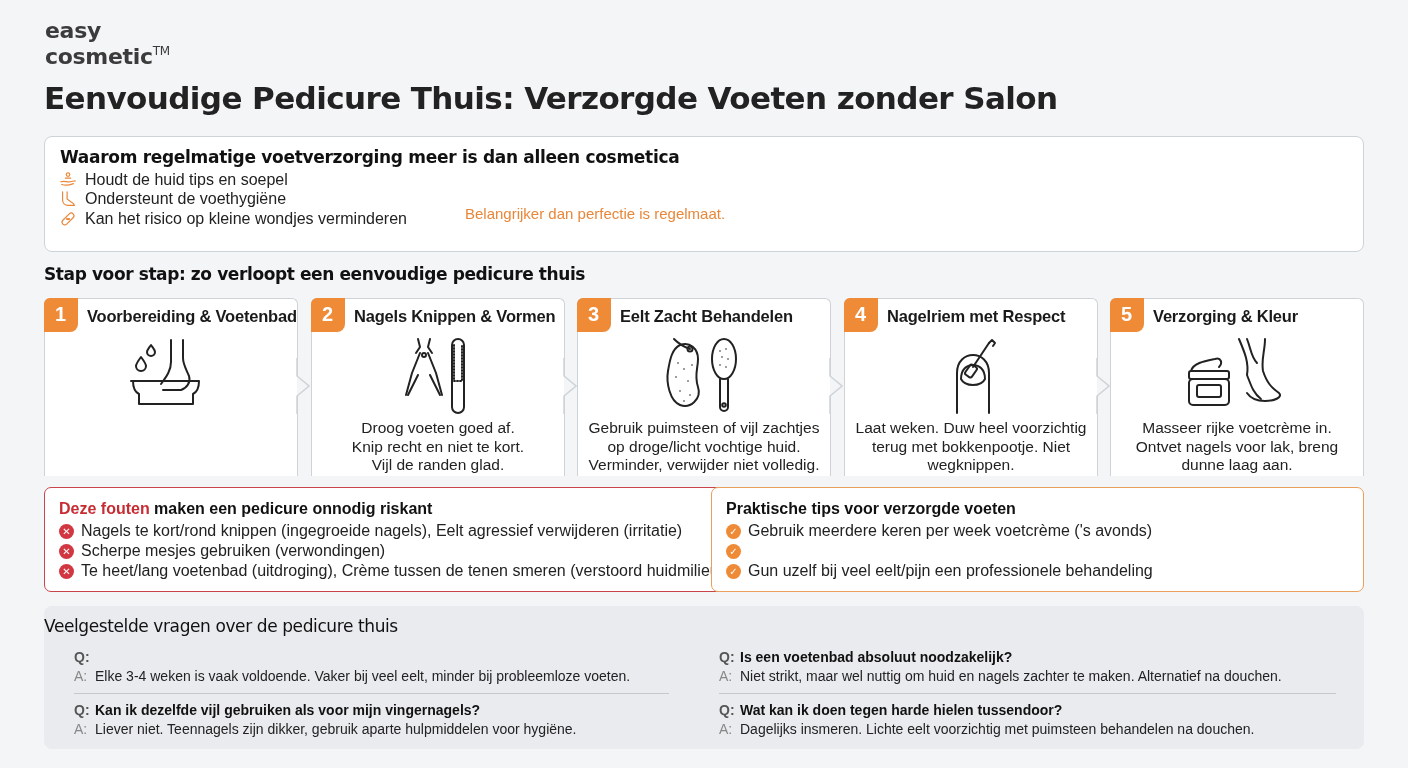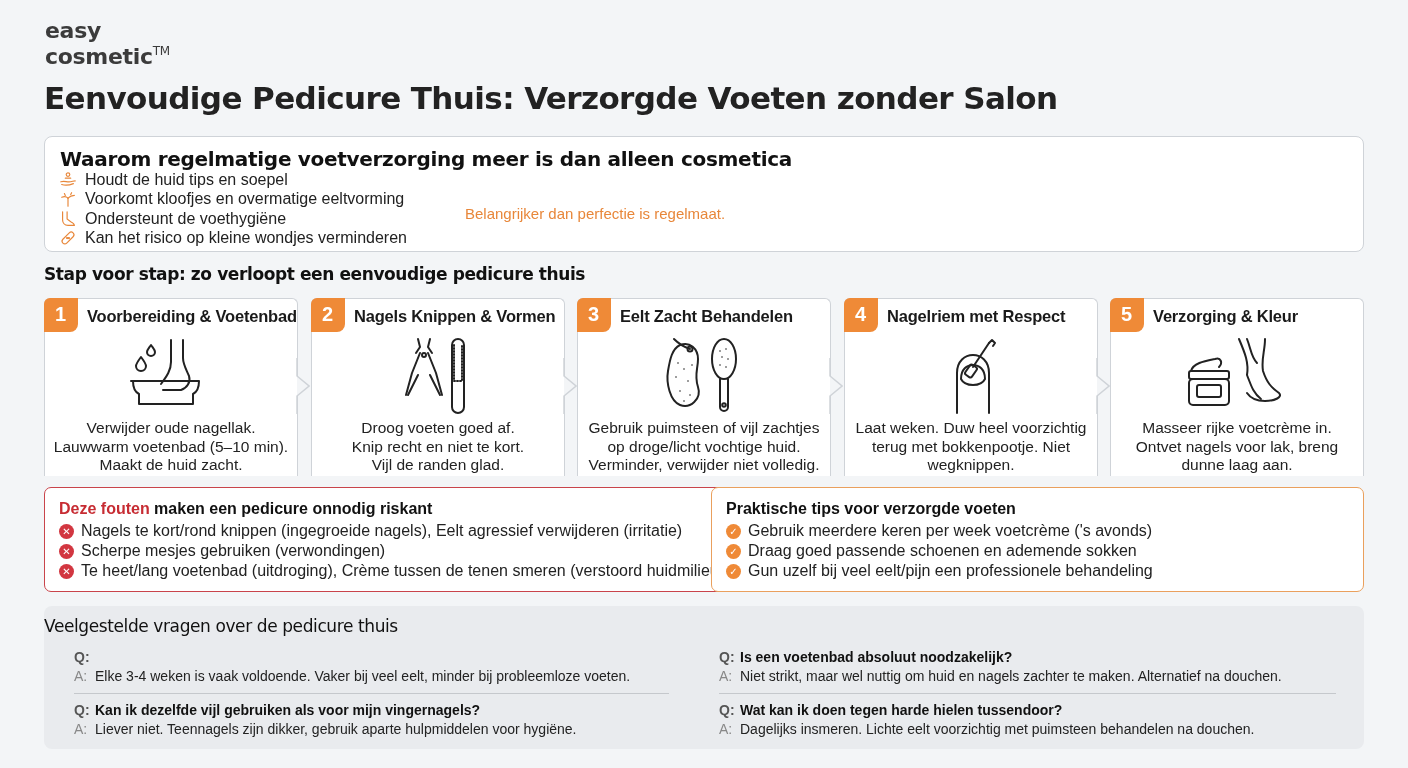--- a/index.html
+++ b/index.html
@@ -20,21 +20,21 @@
     position: absolute; left: 44px; top: 80px;
     font-family: "DejaVu Sans", sans-serif; font-weight: bold;
     font-size: 31px; color: #222; letter-spacing: -0.6px;
   }
   .why-box {
     position: absolute; left: 44px; top: 136px; width: 1320px; height: 116px;
     background: #fff; border: 1.5px solid #cfd3d8; border-radius: 8px;
   }
   .why-title {
     position: absolute; left: 15px; top: 10px;
-    font-family: "DejaVu Sans", sans-serif; font-weight: bold; font-size: 20px; color: #111;
+    font-family: "DejaVu Sans", sans-serif; font-weight: bold; font-size: 17px; color: #111;
     letter-spacing: -0.3px;
   }
   .why-list { position: absolute; left: 14px; top: 33px; list-style: none; }
   .why-list li { display: flex; align-items: center; height: 19.5px; font-size: 16px; color: #222; }
   .why-list li svg { width: 18px; height: 18px; margin-right: 8px; flex: none; }
   .why-note { position: absolute; left: 420px; top: 68px; font-size: 15px; color: #e8873a; }
 
   .steps-title {
     position: absolute; left: 44px; top: 264px;
     font-family: "DejaVu Sans", sans-serif; font-weight: bold; font-size: 17px; color: #111;
@@ -118,29 +118,20 @@
       <svg viewBox="0 0 20 20" fill="none" stroke="#e8873a" stroke-width="1.3" stroke-linecap="round">
           <circle cx="10" cy="4" r="2"></circle>
           <path d="M7 8h6"></path>
           <path d="M2 12c3-1 6 0 9 0s5-1 7-1"></path>
           <path d="M3 15c3 1 8 1 13-1"></path>
         </svg>
       <span>Houdt de huid tips en soepel</span>
     </li>
     <li>
       <svg viewBox="0 0 20 20" fill="none" stroke="#e8873a" stroke-width="1.3" stroke-linecap="round">
-          <path d="M10 18V9"></path>
-          <path d="M10 9c-2-2-4-2-7-1"></path>
-          <path d="M10 9c2-2 4-3 7-3"></path>
-          <path d="M6 4l1 2M14 3l-1 2"></path>
-        </svg>
-      <span>Voorkomt kloofjes en overmatige eeltvorming</span>
-    </li>
-    <li>
-      <svg viewBox="0 0 20 20" fill="none" stroke="#e8873a" stroke-width="1.3" stroke-linecap="round">
           <path d="M4 2v9c0 3 2 6 6 6h7c0-2-2-3-4-4l-4-3V2"></path>
         </svg>
       <span>Ondersteunt de voethygiëne</span>
     </li>
     <li>
       <svg viewBox="0 0 20 20" fill="none" stroke="#e8873a" stroke-width="1.3">
           <rect x="2" y="7" width="16" height="6" rx="3" transform="rotate(-45 10 10)"></rect>
           <circle cx="9" cy="10" r="0.6" fill="#e8873a"></circle>
           <circle cx="11" cy="10" r="0.6" fill="#e8873a"></circle>
         </svg>
@@ -155,23 +146,20 @@
 <div class="step-card" style="left:44px">
   <div class="step-num">1</div>
   <div class="step-title">Voorbereiding &amp; Voetenbad</div>
   <svg class="step-icon" viewBox="0 0 120 80" fill="none" stroke="#222" stroke-width="2" stroke-linecap="round" stroke-linejoin="round">
     <path d="M30 22c-3 4-5 7-5 9a5 5 0 0 0 10 0c0-2-2-5-5-9z"></path>
     <path d="M40 10c-2 3-4 5-4 7a4 4 0 0 0 8 0c0-2-2-4-4-7z"></path>
     <path d="M60 5v22c0 8-4 14-10 22"></path>
       <path d="M72 5v18c0 6 3 11 6 18 2 6-2 12-8 14H52"></path>
     <path d="M20 46h68M22 46c0 6 2 11 6 13v10h54V59c4-2 6-7 6-13"></path>
   </svg>
-  <div class="step-desc">Verwijder oude nagellak.
-Lauwwarm voetenbad (5–10 min).
-Maakt de huid zacht.</div>
 </div>
 <svg class="connector" style="left:296px" viewBox="0 0 14 56">
     <path d="M1 0v18l12 10L1 38v18" fill="#f3f5f7" stroke="#cfd3d8" stroke-width="1.5"></path>
   </svg>
 
 <div class="step-card" style="left:311px">
   <div class="step-num">2</div>
   <div class="step-title">Nagels Knippen &amp; Vormen</div>
   <svg class="step-icon" viewBox="0 0 120 80" fill="none" stroke="#222" stroke-width="2" stroke-linecap="round" stroke-linejoin="round">
     <path d="M40 4l2 8-4 6M52 4l-2 8 4 6"></path>
@@ -281,21 +269,20 @@
 
 <section class="tips-box">
   <h3 class="box-title">Praktische tips voor verzorgde voeten</h3>
   <ul class="box-list">
     <li>
         <span class="bullet check">✓</span>
         <span>Gebruik meerdere keren per week voetcrème ('s avonds)</span>
       </li>
     <li>
         <span class="bullet check">✓</span>
-        <span>Draag goed passende schoenen en ademende sokken</span>
       </li>
     <li>
         <span class="bullet check">✓</span>
         <span>Gun uzelf bij veel eelt/pijn een professionele behandeling</span>
       </li>
   </ul>
 </section>
 
 <section class="faq-box">
   <h2 class="faq-title">Veelgestelde vragen over de pedicure thuis</h2>

